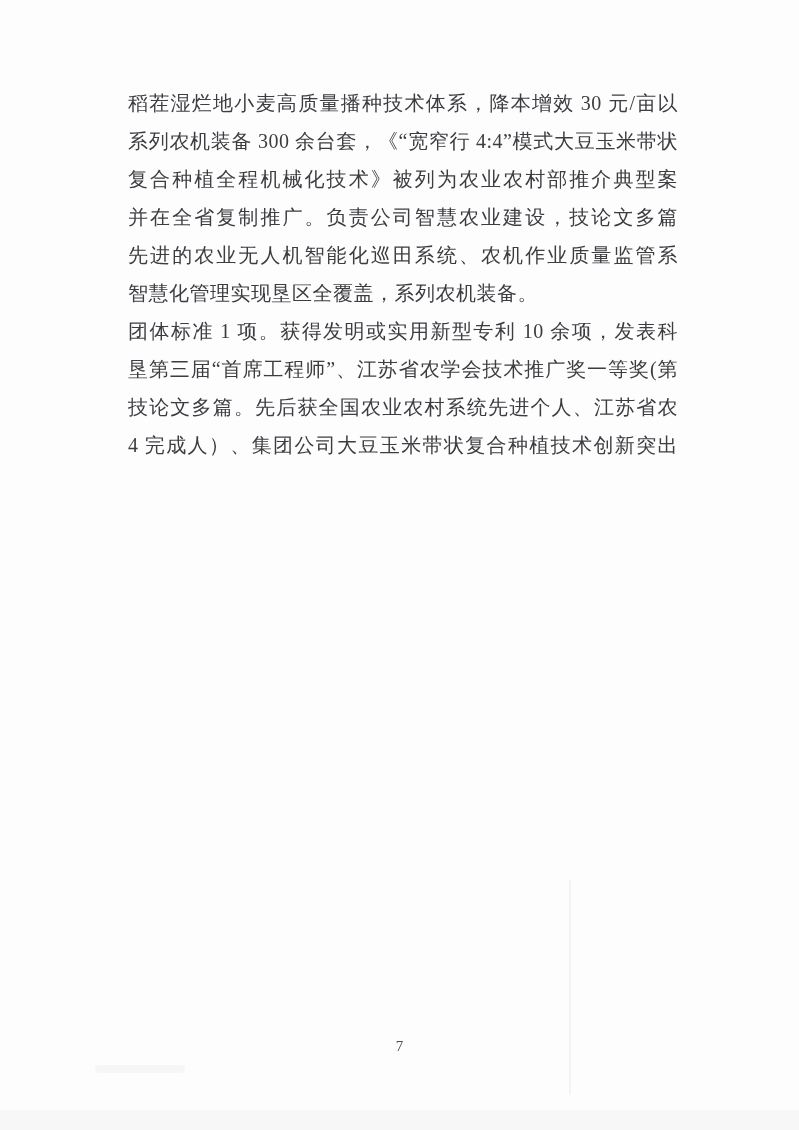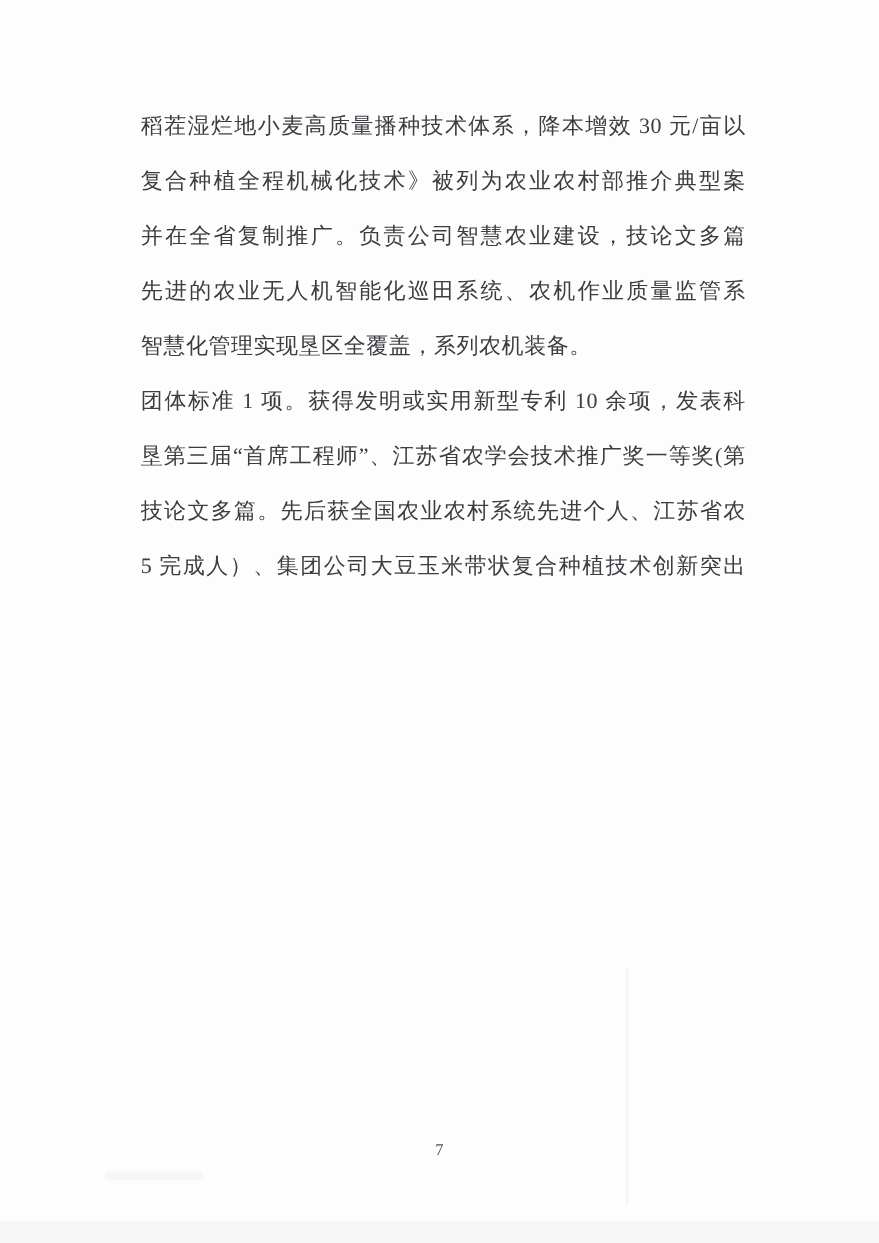--- a/index.html
+++ b/index.html
@@ -24,21 +24,20 @@
     color: #3c3c41;
     letter-spacing: 0.5px;
   }
   .line {
     line-height: 38px;
     height: 38px;
     text-align: justify;
     text-align-last: justify;
     text-justify: inter-character;
     overflow: hidden;
-    margin-top: 12px;
   }
   .line.last {
     text-align-last: left;
   }
   .line.indent {
     text-indent: 2em;
   }
   .pagenum {
     position: absolute;
     left: 0;
@@ -78,31 +77,32 @@
 </style>
 </head>
 <body>
 
 <div class="page">
 
   <main class="textblock">
 
     <section>
       <div class="line">稻茬湿烂地小麦高质量播种技术体系，降本增效 30 元/亩以</div>
+      <div class="line">系列农机装备 300 余台套，《“宽窄行 4:4”模式大豆玉米带状</div>
       <div class="line">复合种植全程机械化技术》被列为农业农村部推介典型案例，</div>
       <div class="line">并在全省复制推广。负责公司智慧农业建设，技论文多篇</div>
       <div class="line">先进的农业无人机智能化巡田系统、农机作业质量监管系统，</div>
       <div class="line last">智慧化管理实现垦区全覆盖，系列农机装备。</div>
     </section>
 
     <section>
       <div class="line">团体标准 1 项。获得发明或实用新型专利 10 余项，发表科</div>
       <div class="line">垦第三届“首席工程师”、江苏省农学会技术推广奖一等奖(第</div>
       <div class="line">技论文多篇。先后获全国农业农村系统先进个人、江苏省农</div>
-      <div class="line">5 完成人）、集团公司大豆玉米带状复合种植技术创新突出</div>
+      <div class="line">4 完成人）、集团公司大豆玉米带状复合种植技术创新突出</div>
     </section>
 
   </main>
 
   <div class="pagenum">7</div>
 
   <div class="scan-streak"></div>
   <div class="scan-smudge"></div>
   <div class="scan-band-bottom"></div>
 

